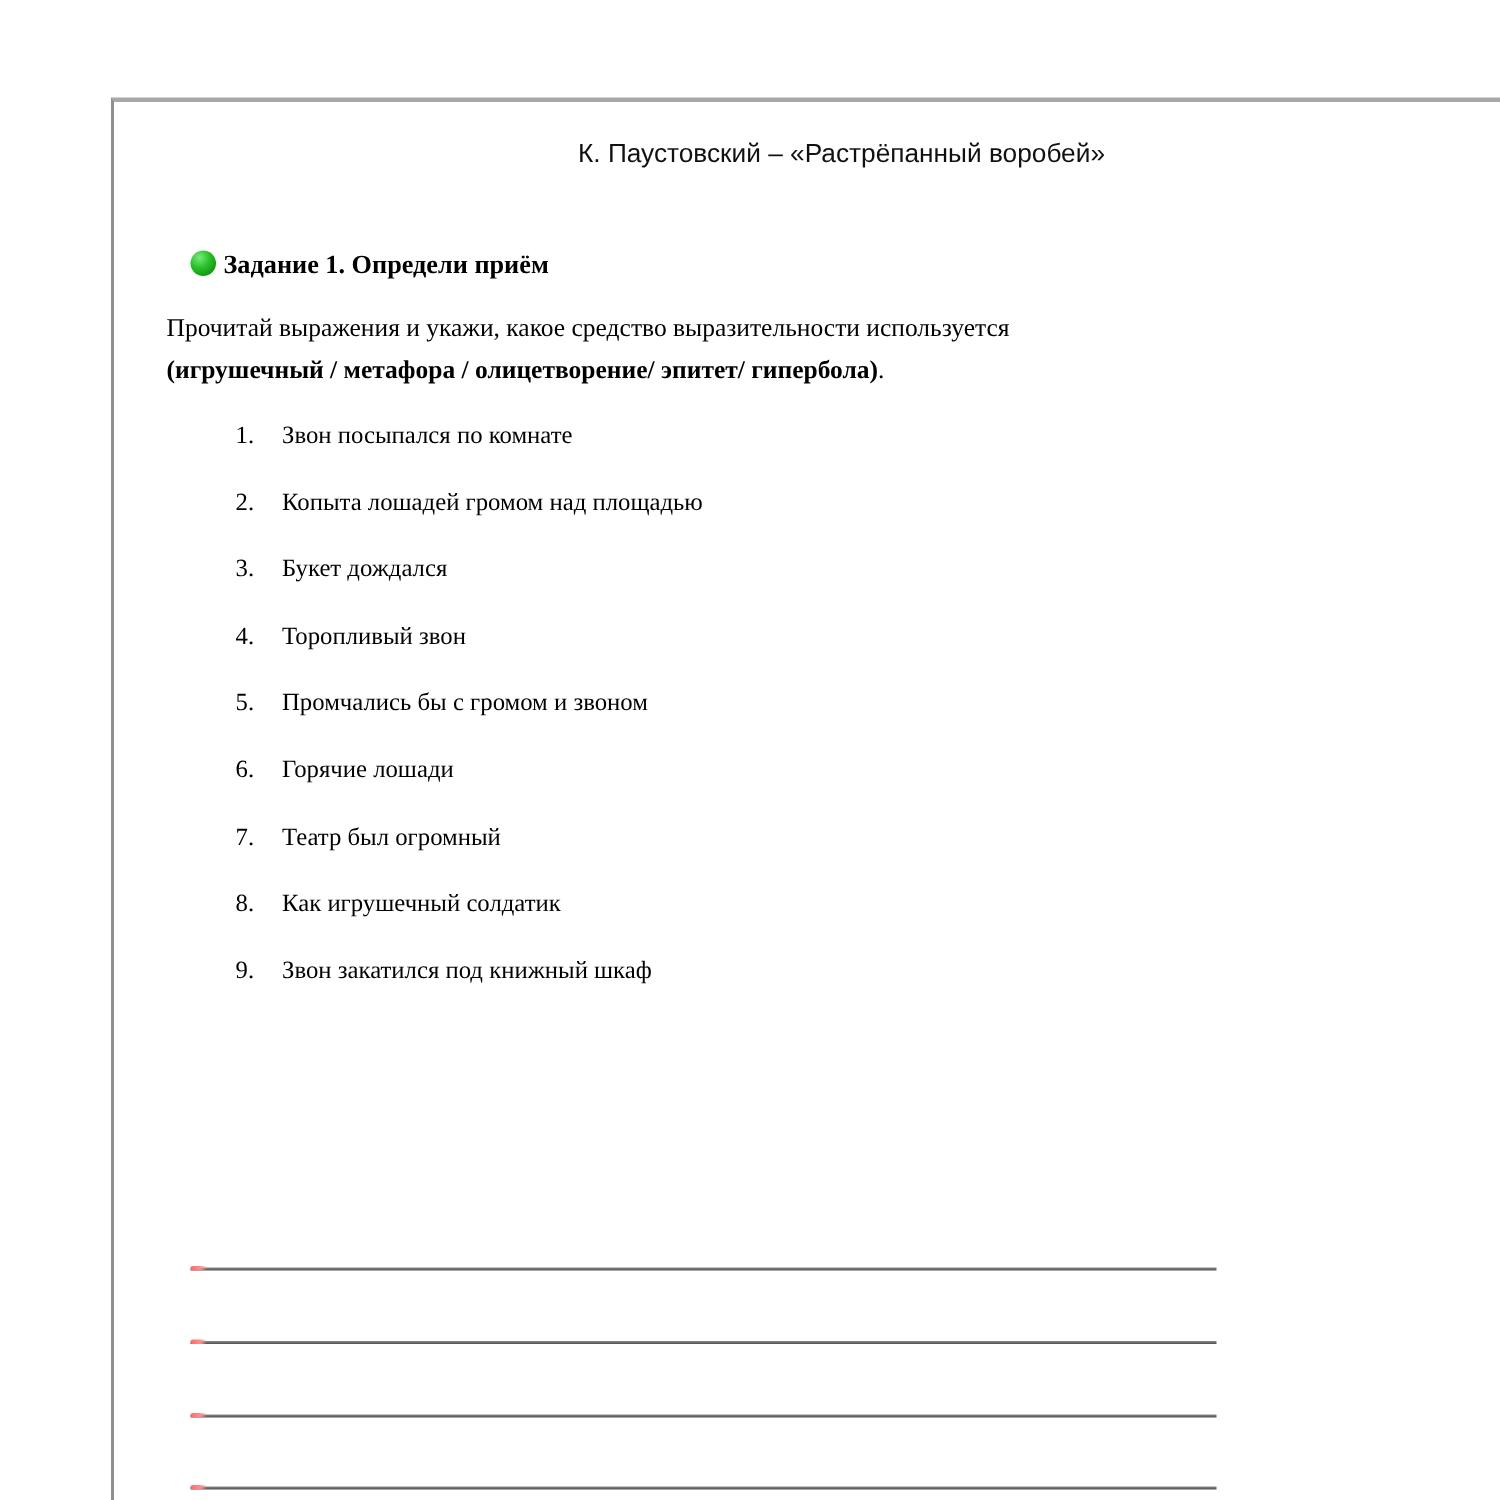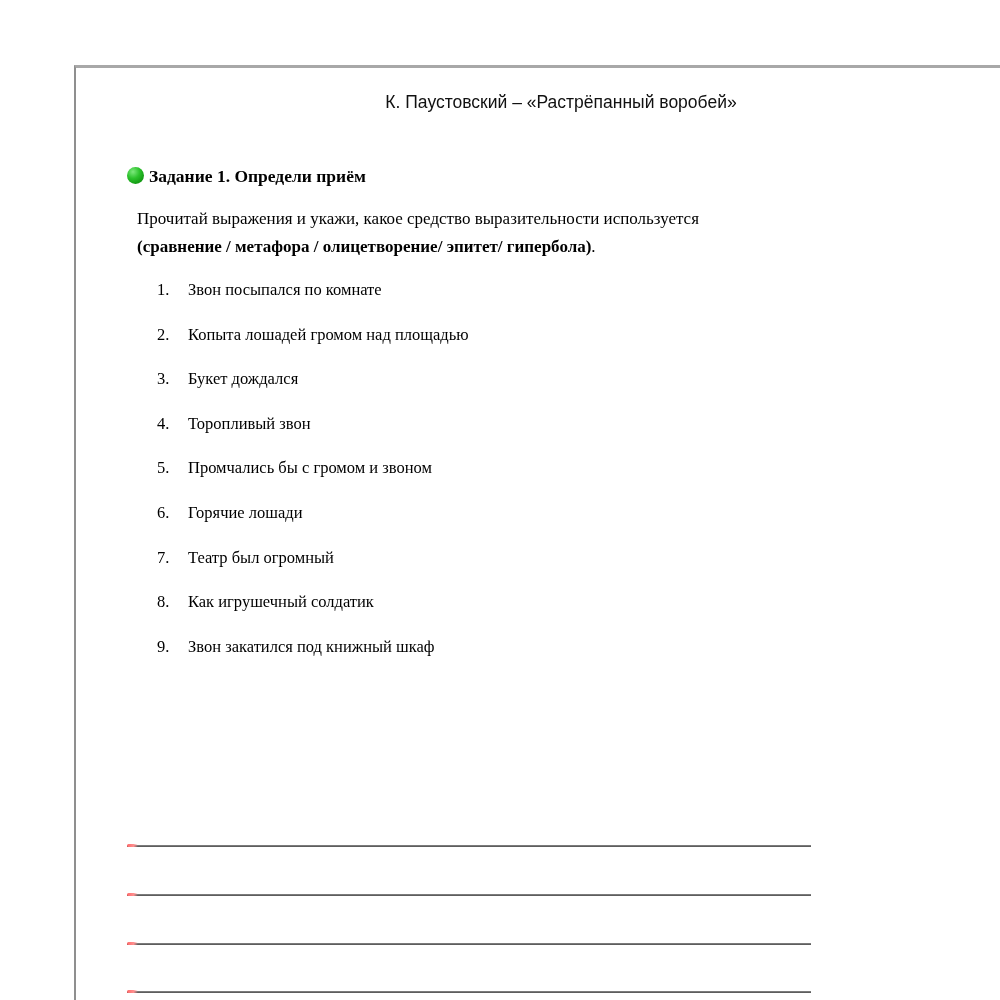--- a/index.html
+++ b/index.html
@@ -44,21 +44,21 @@
     background: radial-gradient(circle at 35% 28%, #7ce87c 0%, #2cc22c 40%, #16a016 70%, #0a7d0a 100%);
     margin-right: 5px;
     vertical-align: -3px;
     flex: 0 0 auto;
     position: relative; top: 5px;
   }
   .task2-heading .bullet { top: 3px; float: left; margin-top: 1px; }
 
   .intro {
     position: absolute;
-    top: 137px; left: 61px; width: 760px;
+    top: 137px; left: 35px; width: 760px;
     font-size: 17px;
     line-height: 27.5px;
   }
   .intro .bold { font-weight: bold; }
 
   .ex-list {
     position: absolute;
     top: 212px; left: 81px; width: 600px;
   }
   .ex-item {
@@ -95,21 +95,21 @@
 
   <div class="doc-title">К. Паустовский – «Растрёпанный воробей»</div>
 
   <div class="task-heading task1-heading">
     <span class="bullet"></span>
     <span>Задание 1. Определи приём</span>
   </div>
 
   <div class="intro">
     <span>Прочитай выражения и укажи, какое средство выразительности используется</span><br>
-    <span class="bold">(сравнение / метафора / олицетворение/ эпитет/ гипербола)</span><span>.</span>
+    <span class="bold">(игрушечный / метафора / олицетворение/ эпитет/ гипербола)</span><span>.</span>
   </div>
 
   <div class="ex-list">
     <div class="ex-item">
       <span class="ex-num">1.</span>
       <span>Звон посыпался по комнате</span>
     </div>
     <div class="ex-item">
       <span class="ex-num">2.</span>
       <span>Копыта лошадей громом над площадью</span>

